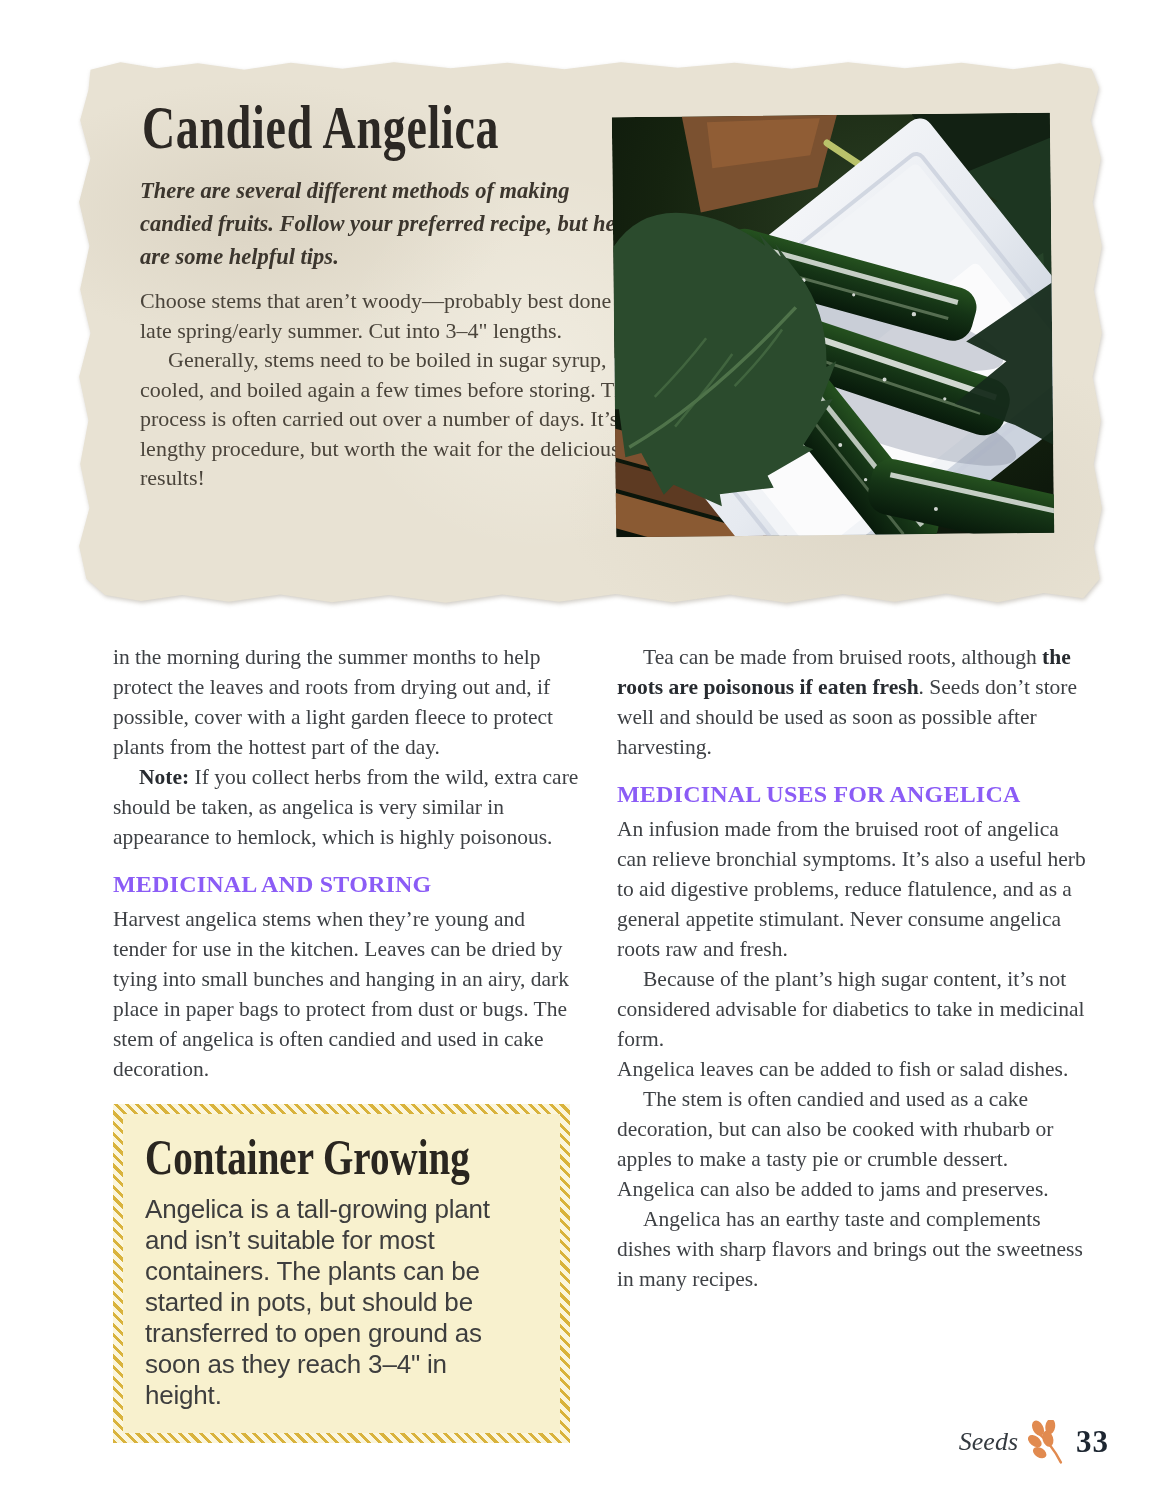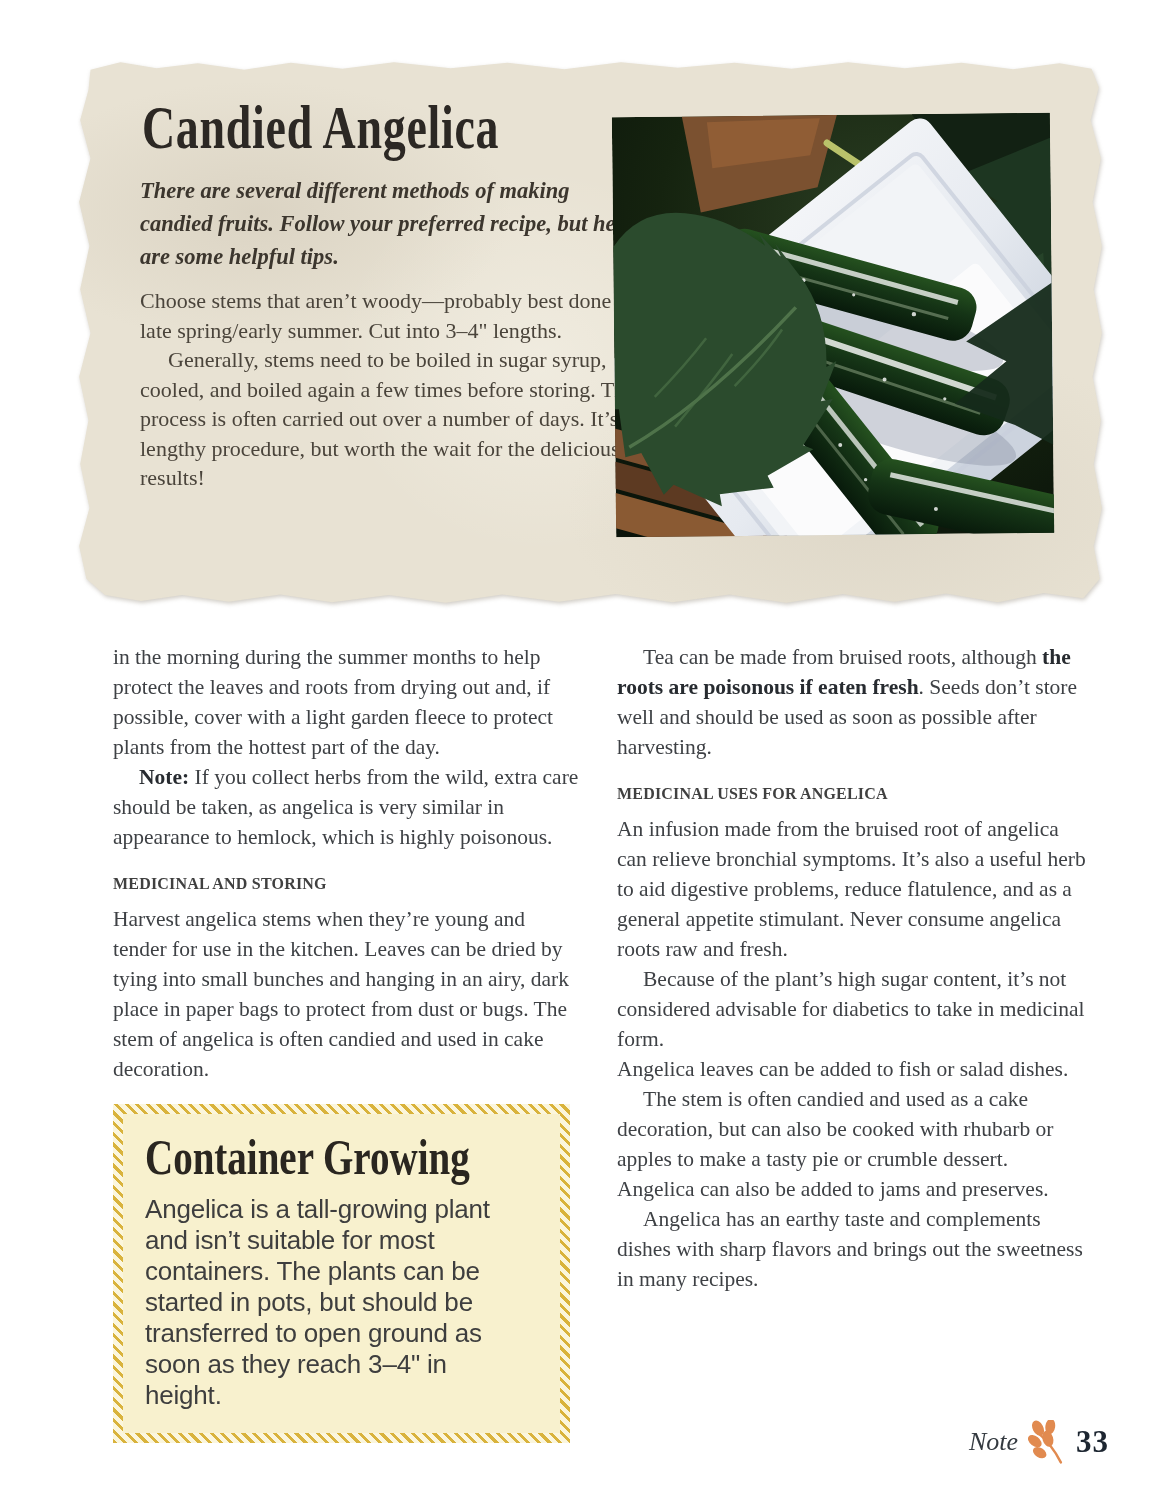--- a/index.html
+++ b/index.html
@@ -51,22 +51,22 @@
   .photo {
     position:absolute; left:540px; top:55px; width:438px; height:420px;
     transform:rotate(-0.6deg);
   }
 
   
   .col { position:absolute; font-size:21.5px; line-height:30px; color:#3e4145; }
   .col p { margin:0; }
   .col .indent { text-indent:26px; }
   .col h3 {
-    margin:17px 0 5px; font-size:16px; line-height:30px;
-    color:#404040; letter-spacing:0.2px; font-weight:bold;
+    margin:17px 0 5px; font-size:24px; line-height:30px;
+    color:#8b5cf6; letter-spacing:0.2px; font-weight:bold;
   }
   .col b { color:#272b30; }
   .col-left  { left:113px; top:642px; width:468px; }
   .col-right { left:617px; top:642px; width:470px; }
 
   
   .cg-wrap {
     margin-top:20px; width:457px; box-sizing:border-box; padding:10px;
     background:repeating-linear-gradient(45deg,#d9b33c 0px,#d9b33c 3px,#fbf6dd 3px,#fbf6dd 7.5px);
   }
@@ -214,21 +214,21 @@
     <p class="indent"><span>Tea can be made from bruised roots, although </span><b>the roots are poisonous if eaten fresh</b><span>. Seeds don’t store well and should be used as soon as possible after harvesting.</span></p>
     <h3>MEDICINAL USES FOR ANGELICA</h3>
     <p>An infusion made from the bruised root of angelica can relieve bronchial symptoms. It’s also a useful herb to aid digestive problems, reduce flatulence, and as a general appetite stimulant. Never consume angelica roots raw and fresh.</p>
     <p class="indent">Because of the plant’s high sugar content, it’s not considered advisable for diabetics to take in medicinal form.</p>
     <p>Angelica leaves can be added to fish or salad dishes.</p>
     <p class="indent">The stem is often candied and used as a cake decoration, but can also be cooked with rhubarb or apples to make a tasty pie or crumble dessert. Angelica can also be added to jams and preserves.</p>
     <p class="indent">Angelica has an earthy taste and complements dishes with sharp flavors and brings out the sweetness in many recipes.</p>
   </div>
 
   <div class="footer">
-    <span class="herbs">Note</span>
+    <span class="herbs">Seeds</span>
     <svg class="leaf-icon" viewBox="0 0 46 54" width="38" height="44" xmlns="http://www.w3.org/2000/svg">
       <g fill="#e18a4f">
         <ellipse cx="12" cy="10" rx="6.5" ry="10" transform="rotate(-28 12 10)"></ellipse>
         <ellipse cx="27" cy="8" rx="6" ry="9.5" transform="rotate(8 27 8)"></ellipse>
         <ellipse cx="8" cy="26" rx="6" ry="9.5" transform="rotate(-52 8 26)"></ellipse>
         <ellipse cx="24" cy="23" rx="6.5" ry="10" transform="rotate(-18 24 23)"></ellipse>
         <ellipse cx="14" cy="40" rx="6" ry="9" transform="rotate(-58 14 40)"></ellipse>
       </g>
       <path d="M10,14 C 22,24 32,36 40,52" stroke="#e18a4f" stroke-width="3" fill="none" stroke-linecap="round"></path>
     </svg>

